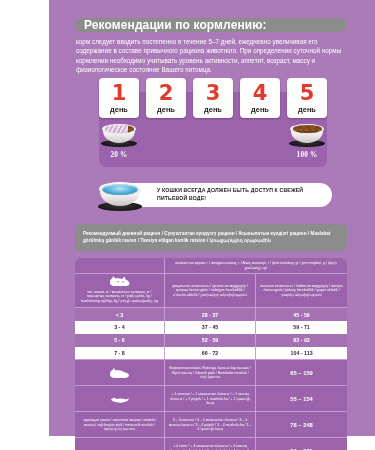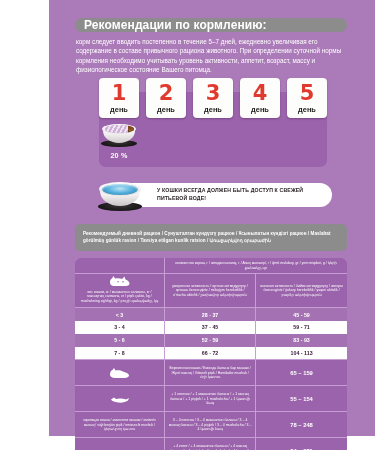--- a/index.html
+++ b/index.html
@@ -94,20 +94,21 @@
     margin-top: 1px;
   }
 
   
   .bowls-row {
     position: absolute;
     left: 50px; top: 122px;
     width: 228px;
     display: flex;
     justify-content: space-between;
+    font-family: Liberation Serif, serif;
   }
   .bowl-wrap {
     width: 40px;
     display: flex; flex-direction: column; align-items: center;
   }
   .bowl {
     position: relative;
     width: 38px; height: 25px;
   }
   .bowl-base {
@@ -351,20 +352,32 @@
           <div class="bowl-base"></div>
           <div class="bowl-body"></div>
           <div class="bowl-rim"></div>
           <div class="bowl-inner">
             <div class="fill-empty" style="width: 80%;"></div>
             <div class="fill-food" style="width: 20%;"></div>
           </div>
         </div>
         <div class="pct">20 %</div>
       </div>
+      <div class="bowl-wrap">
+        <div class="bowl">
+          <div class="bowl-base"></div>
+          <div class="bowl-body"></div>
+          <div class="bowl-rim"></div>
+          <div class="bowl-inner">
+            <div class="fill-empty" style="width: 0%;"></div>
+            <div class="fill-food" style="width: 100%;"></div>
+          </div>
+        </div>
+        <div class="pct">100 %</div>
+      </div>
     </div>
 
     <div class="water-note">
       <span>У КОШКИ ВСЕГДА ДОЛЖЕН БЫТЬ ДОСТУП К СВЕЖЕЙ ПИТЬЕВОЙ ВОДЕ!</span>
     </div>
     <div class="water-bowl">
       <div class="wb-base"></div>
       <div class="wb-body"></div>
       <div class="wb-rim"></div>
       <div class="wb-water"></div>

